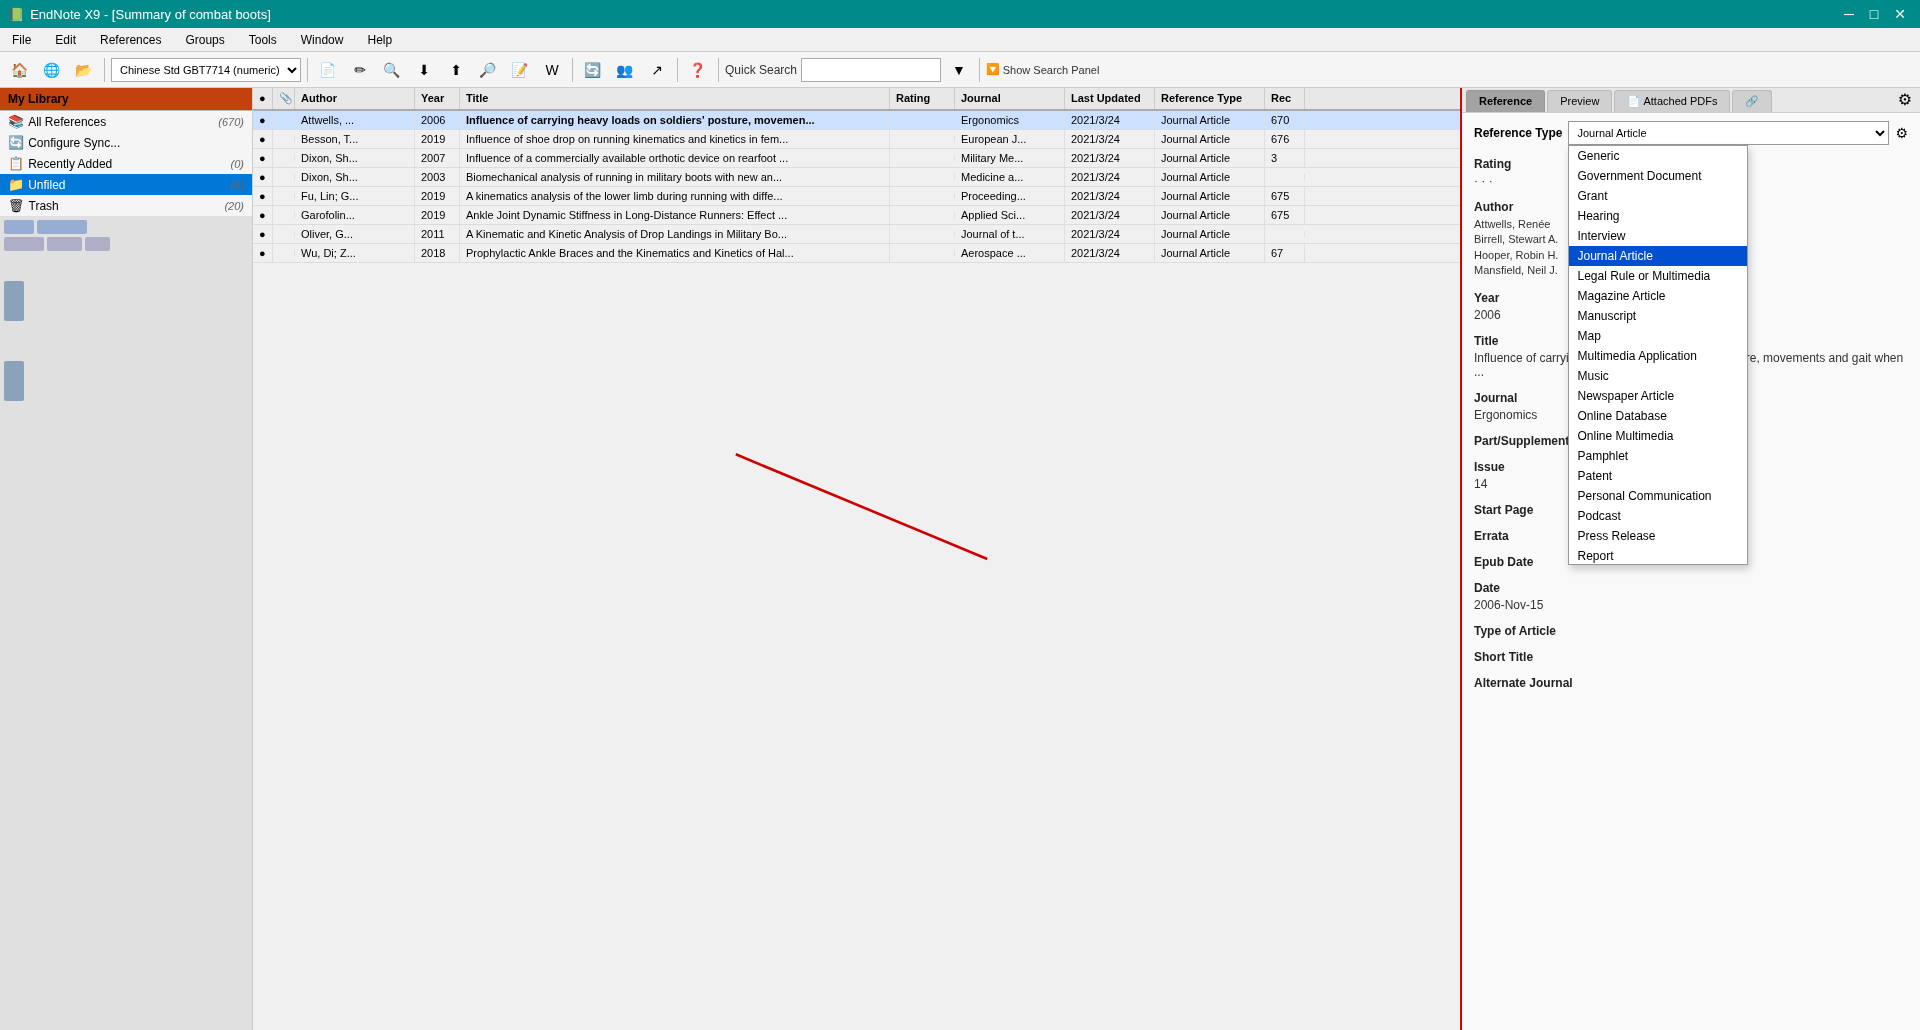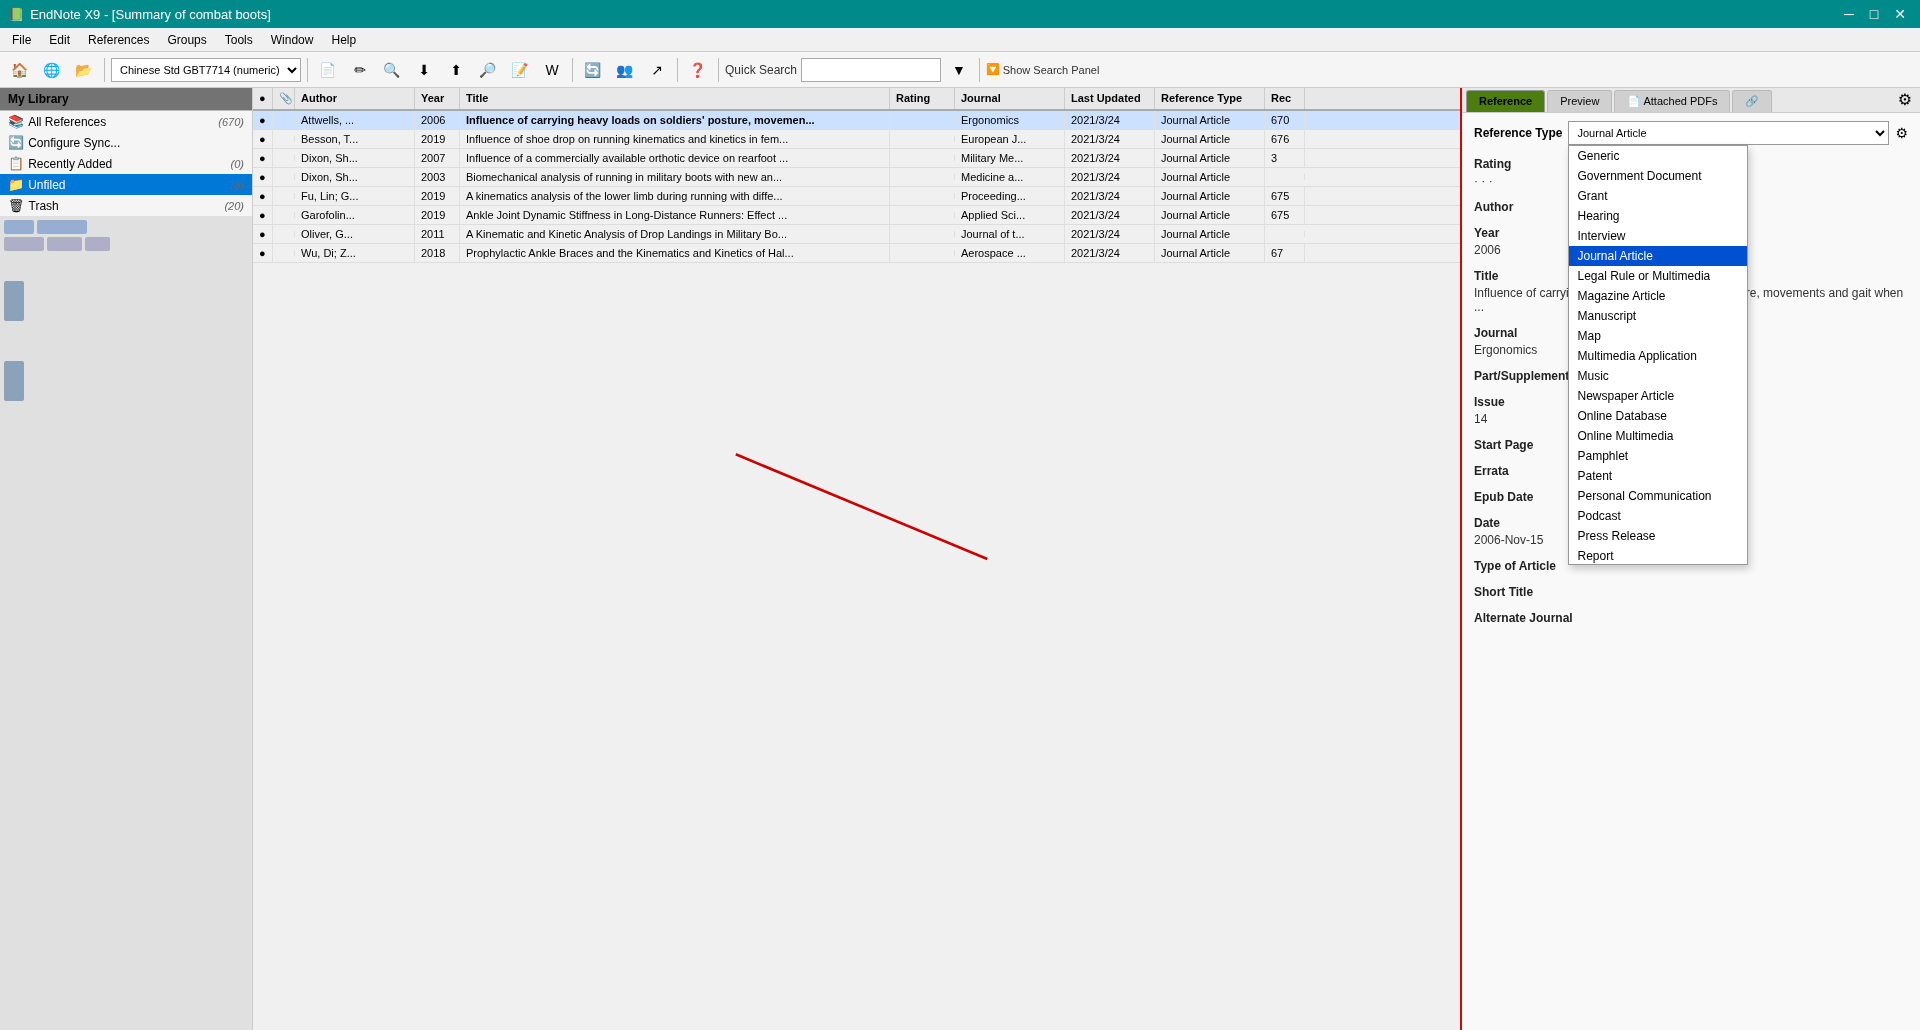--- a/index.html
+++ b/index.html
@@ -21,21 +21,21 @@
     .title-bar-btn { color: white; font-size: 14px; cursor: pointer; padding: 0 6px; }
 
     
     .menu-bar {
       background: #f0f0f0;
       height: 24px;
       display: flex;
       align-items: center;
       padding: 0 4px;
       border-bottom: 1px solid #ccc;
-      gap: 2px;
+      gap: 8px;
     }
     .menu-item { padding: 2px 8px; cursor: pointer; font-size: 12px; }
 
     
     .toolbar {
       background: #f5f5f5;
       height: 36px;
       display: flex;
       align-items: center;
       padding: 0 6px;
@@ -70,21 +70,21 @@
 
     
     .sidebar {
       width: 253px;
       background: #f5f5f5;
       border-right: 1px solid #ccc;
       display: flex;
       flex-direction: column;
     }
     .sidebar-header {
-      background: #737373;
+      background: #c2410c;
       padding: 4px 8px;
       font-weight: bold;
       font-size: 12px;
       border-bottom: 1px solid #bbb;
     }
     .sidebar-item {
       display: flex;
       align-items: center;
       padding: 3px 8px;
       cursor: pointer;
@@ -164,21 +164,21 @@
     }
     .panel-tab {
       padding: 4px 12px;
       font-size: 11px;
       cursor: pointer;
       background: #d0d0d0;
       border: 1px solid #bbb;
       border-bottom: none;
       border-radius: 3px 3px 0 0;
     }
-    .panel-tab.active { background: #4d7c0f; border-color: #999; font-weight: bold; }
+    .panel-tab.active { background: #a3a3a3; border-color: #999; font-weight: bold; }
     .panel-content {
       flex: 1;
       overflow-y: auto;
       padding: 8px 12px;
     }
 
     
     .field-section { margin-bottom: 12px; }
     .field-label { font-weight: bold; font-size: 12px; margin-bottom: 3px; color: #222; }
     .field-value { font-size: 12px; color: #333; }
@@ -563,20 +563,26 @@
         <span class="gear-btn">⚙</span>
       </div>
 
       <div class="field-section">
         <div class="field-label">Rating</div>
         <div class="field-value">· · ·</div>
       </div>
 
       <div class="field-section">
         <div class="field-label">Author</div>
+        <div class="field-value authors-text">
+          <div>Attwells, Renée</div>
+          <div>Birrell, Stewart A.</div>
+          <div>Hooper, Robin H.</div>
+          <div>Mansfield, Neil J.</div>
+        </div>
       </div>
 
       <div class="field-section">
         <div class="field-label">Year</div>
         <div class="field-value">2006</div>
       </div>
 
       <div class="field-section">
         <div class="field-label">Title</div>
         <div class="field-value">Influence of carrying heavy loads on soldiers' posture, movements and gait when ...</div>

